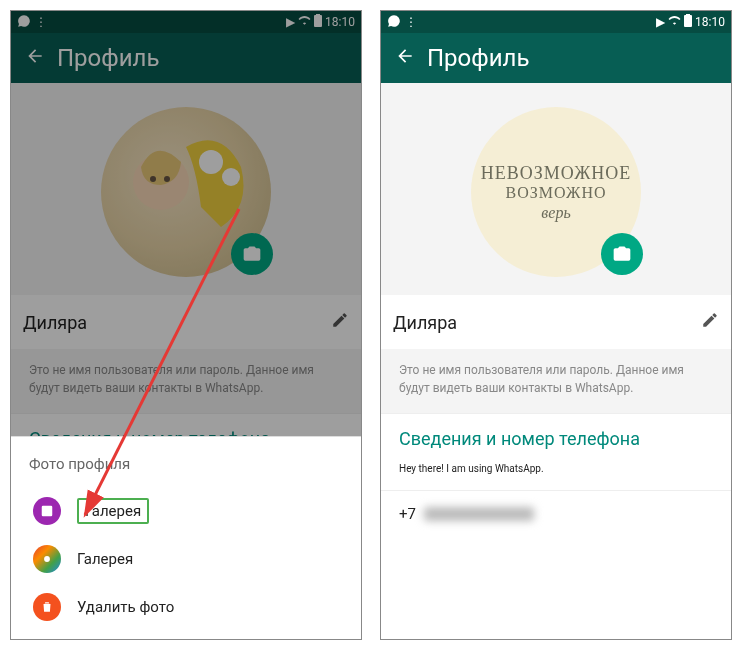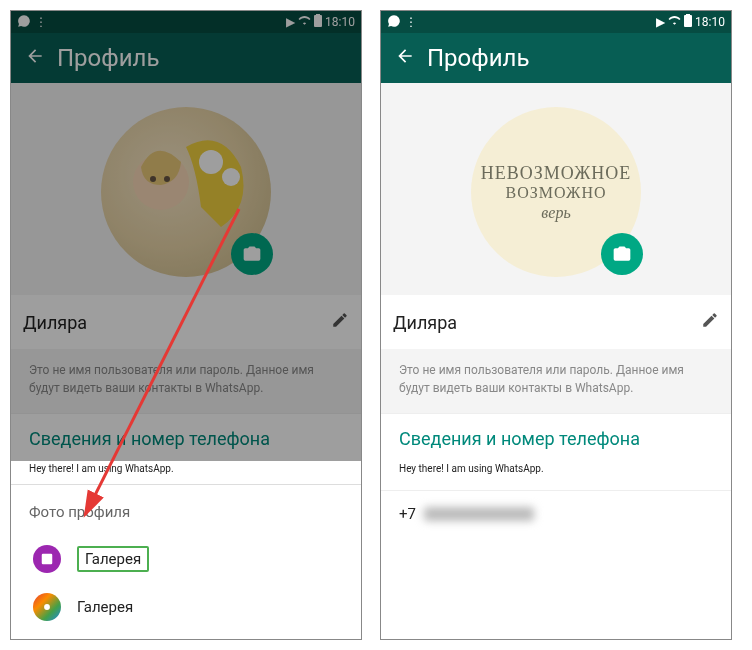--- a/index.html
+++ b/index.html
@@ -121,20 +121,28 @@
       <span class="highlight">Галерея</span>
     </div>
     <div class="sheet-item">
       <div class="sheet-icon ic-camera">
             <svg width="14" height="14" viewBox="0 0 24 24" fill="#fff">
               <circle cx="12" cy="12" r="5"></circle>
             </svg>
           </div>
       <span>Галерея</span>
     </div>
+    <div class="sheet-item">
+      <div class="sheet-icon ic-delete">
+            <svg width="14" height="14" viewBox="0 0 24 24" fill="#fff">
+              <path d="M6 7h12l-1 13H7L6 7zm3-3h6l1 2H8l1-2z"></path>
+            </svg>
+          </div>
+      <span>Удалить фото</span>
+    </div>
   </div>
 
   <svg class="arrow-svg">
     <defs>
           <marker id="ah" markerWidth="10" markerHeight="10" refX="8" refY="3" orient="auto">
             <path d="M0,0 L0,6 L9,3 z" fill="#e53935"></path>
           </marker>
         </defs>
     <line x1="168" y1="4" x2="14" y2="310" stroke="#e53935" stroke-width="3" marker-end="url(#ah)"></line>
   </svg>

